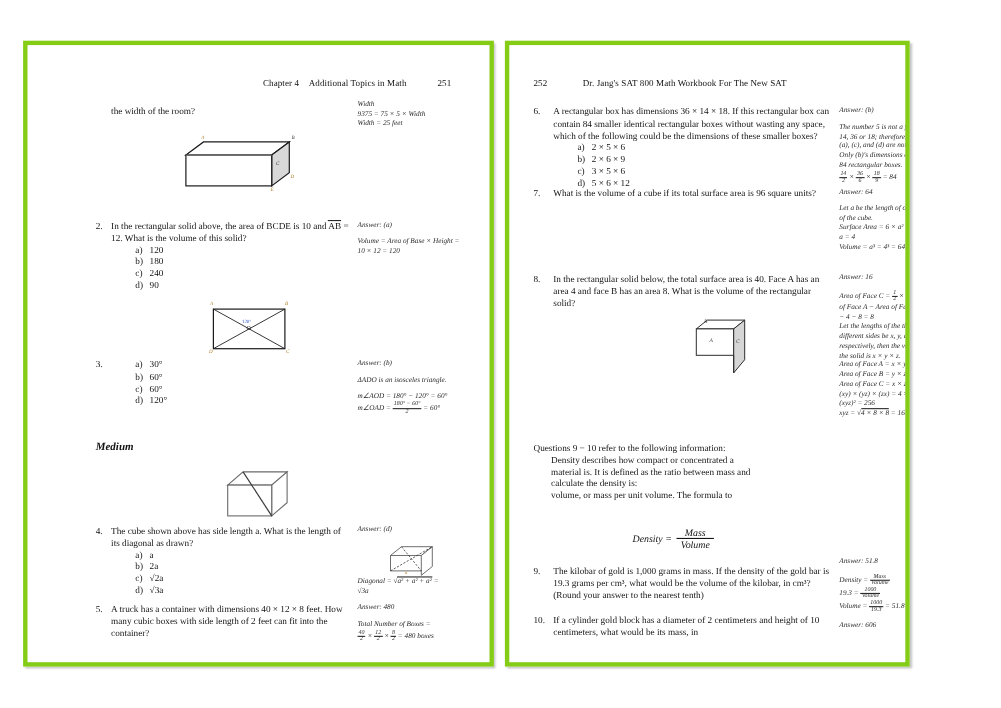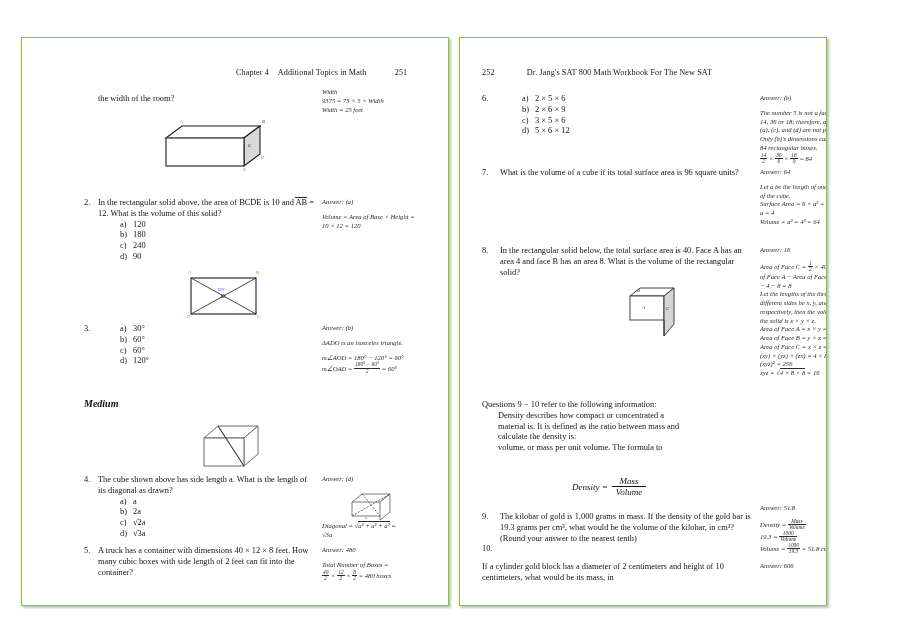--- a/index.html
+++ b/index.html
@@ -15,21 +15,21 @@
     position: relative;
     width: 910px;
     height: 644px;
     background: #ffffff;
   }
   .page {
     position: absolute;
     top: 37px;
     height: 569px;
     background: #ffffff;
-    border: 1px solid #84cc16;
+    border: 4px solid #84cc16;
     box-shadow: 2px 2px 2px rgba(0,0,0,0.25);
     box-sizing: border-box;
     overflow: hidden;
   }
   .page-left  { left: 21px;  width: 428px; }
   .page-right { left: 459px; width: 368px; }
 
   .page-inner {
     position: absolute;
     left: 0; top: 0; right: 0; bottom: 0;
@@ -379,20 +379,21 @@
     <div class="page-inner">
 
       <div class="runhead runhead-right">
         <span class="pgnum">252</span>
         <span>Dr. Jang's SAT 800 Math Workbook For The New SAT</span>
       </div>
 
       <div class="q q-right" style="left:22px; top:56px; width:270px;">
         <div class="num">6.</div>
         <div class="body">
+          <p class="stem">A rectangular box has dimensions 36 × 14 × 18.  If this rectangular box can contain 84 smaller identical rectangular boxes without wasting any space, which of the following could be the dimensions of these smaller boxes?</p>
           <ul class="choices">
             <li><span class="lab">a)</span><span>2 × 5 × 6</span></li>
             <li><span class="lab">b)</span><span>2 × 6 × 9</span></li>
             <li><span class="lab">c)</span><span>3 × 5 × 6</span></li>
             <li><span class="lab">d)</span><span>5 × 6 × 12</span></li>
           </ul>
         </div>
       </div>
 
       <div class="ans" style="left:300px; top:56px; width:112px;">
@@ -534,21 +535,21 @@
             <span>Volume =</span>
             <span class="frac">
               <span class="n">1000</span>
               <span class="d">19.3</span>
             </span>
             <span>= 51.8 cm³</span>
           </span>
         </p>
       </div>
 
-      <div class="q q-right" style="left:22px; top:506px; width:270px;flex-direction:column;">
+      <div class="q q-right" style="left:22px; top:518px; width:270px;">
         <div class="num">10.</div>
         <div class="body">
           <p class="stem">If a cylinder gold block has a diameter of 2 centimeters and height of 10 centimeters, what would be its mass, in</p>
         </div>
       </div>
 
       <div class="ans" style="left:300px; top:524px; width:114px;">
         <p class="hd">Answer: 606</p>
       </div>
 

